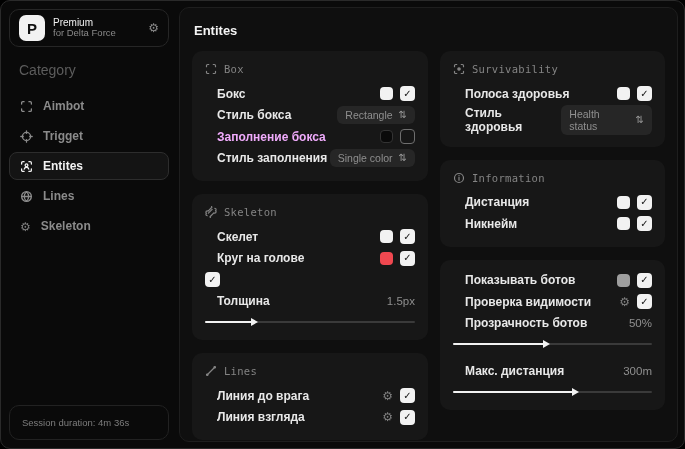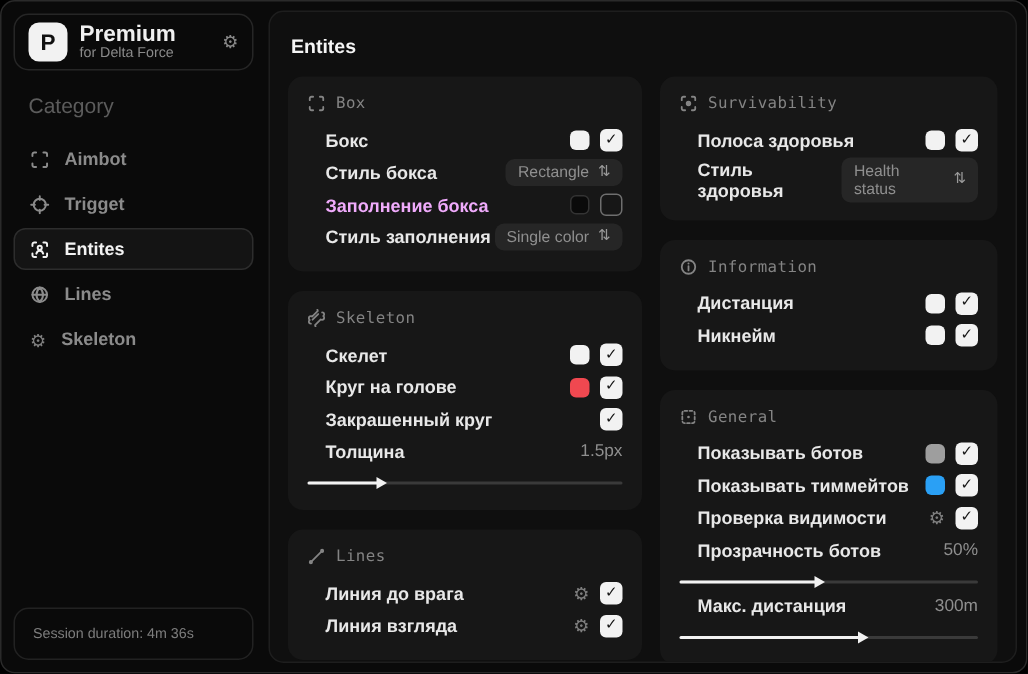--- a/index.html
+++ b/index.html
@@ -9,21 +9,21 @@
     border:1px solid #2a2a2a;border-radius:10px;overflow:hidden;display:flex;
     font-family:"Liberation Sans","DejaVu Sans",sans-serif;color:#e8e8e8;
   }
   
   .sidebar{width:176px;flex:0 0 176px;display:flex;flex-direction:column;padding:8px;}
   .logo-card{display:flex;align-items:center;gap:8px;border:1px solid #262626;border-radius:10px;
     padding:6px 9px;height:38px;}
   .logo-badge{width:26px;height:26px;background:#f2f2f2;border-radius:7px;display:flex;
     align-items:center;justify-content:center;color:#111;font-weight:bold;font-size:15px;}
   .logo-text{display:flex;flex-direction:column;line-height:1.15;flex:1;}
-  .logo-title{font-size:15px;font-weight:bold;color:#f0f0f0;}
+  .logo-title{font-size:10px;font-weight:normal;color:#f0f0f0;}
   .logo-sub{font-size:9.5px;color:#8a8a8a;}
   .mini-gear{font-size:12px;color:#8a8a8a;line-height:1;}
   .category{font-size:14px;color:#5c5c5c;margin:15px 0 13px 10px;}
   .nav-item{display:flex;align-items:flex-end;gap:10px;padding:6px 10px;margin:1px 0;height:28px;
     color:#8b8b8b;font-size:12px;font-weight:600;border:1px solid transparent;border-radius:8px;}
   .nav-item svg{flex:0 0 auto;}
   .nav-item.active{border-color:#2d2d2d;background:#141414;color:#f2f2f2;}
   .sidebar-spacer{flex:1;}
   .session-card{border:1px solid #222;border-radius:10px;padding:11px 12px;font-size:9.5px;color:#7d7d7d;}
   
@@ -177,21 +177,20 @@
             </span>
           </div>
           <div class="row">
             <span class="row-label">Круг на голове</span>
             <span class="controls">
               <span class="swatch" style="background: rgb(240, 72, 80);"></span>
               <span class="checkbox"></span>
             </span>
           </div>
           <div class="row">
-            <span class="row-label">Закрашенный круг</span>
             <span class="controls">
               <span class="checkbox"></span>
             </span>
           </div>
           <div class="row">
             <span class="row-label">Толщина</span>
             <span class="value">1.5px</span>
           </div>
           <div class="slider" style="--fill: 23%;">
             <div class="track"></div>
@@ -271,58 +270,44 @@
           <div class="row">
             <span class="row-label">Никнейм</span>
             <span class="controls">
               <span class="swatch" style="background: rgb(242, 242, 242);"></span>
               <span class="checkbox"></span>
             </span>
           </div>
         </div>
 
         <div class="card">
-          <div class="card-header">
-            <svg class="icon" width="12" height="12" viewBox="0 0 16 16">
-                <rect x="2.5" y="2.5" width="11" height="11" rx="2" stroke-dasharray="2.4 2"></rect>
-                <circle cx="8" cy="8" r="1.2" fill="currentColor" stroke="none"></circle>
-              </svg>
-            <span>General</span>
-          </div>
           <div class="row">
             <span class="row-label">Показывать ботов</span>
             <span class="controls">
               <span class="swatch" style="background: rgb(158, 158, 158);"></span>
-              <span class="checkbox"></span>
-            </span>
-          </div>
-          <div class="row">
-            <span class="row-label">Показывать тиммейтов</span>
-            <span class="controls">
-              <span class="swatch" style="background: rgb(42, 160, 245);"></span>
               <span class="checkbox"></span>
             </span>
           </div>
           <div class="row">
             <span class="row-label">Проверка видимости</span>
             <span class="controls">
               <span class="gear-mini">⚙</span>
               <span class="checkbox"></span>
             </span>
           </div>
           <div class="row">
             <span class="row-label">Прозрачность ботов</span>
             <span class="value">50%</span>
           </div>
           <div class="slider" style="--fill: 46%;">
             <div class="track"></div>
             <div class="fill"></div>
             <div class="thumb"></div>
           </div>
-          <div class="row" style="margin-top:0;text-align:right;">
+          <div class="row" style="margin-top:10px;text-align:right;">
             <span class="row-label">Макс. дистанция</span>
             <span class="value">300m</span>
           </div>
           <div class="slider" style="--fill: 61%;">
             <div class="track"></div>
             <div class="fill"></div>
             <div class="thumb"></div>
           </div>
         </div>
 

